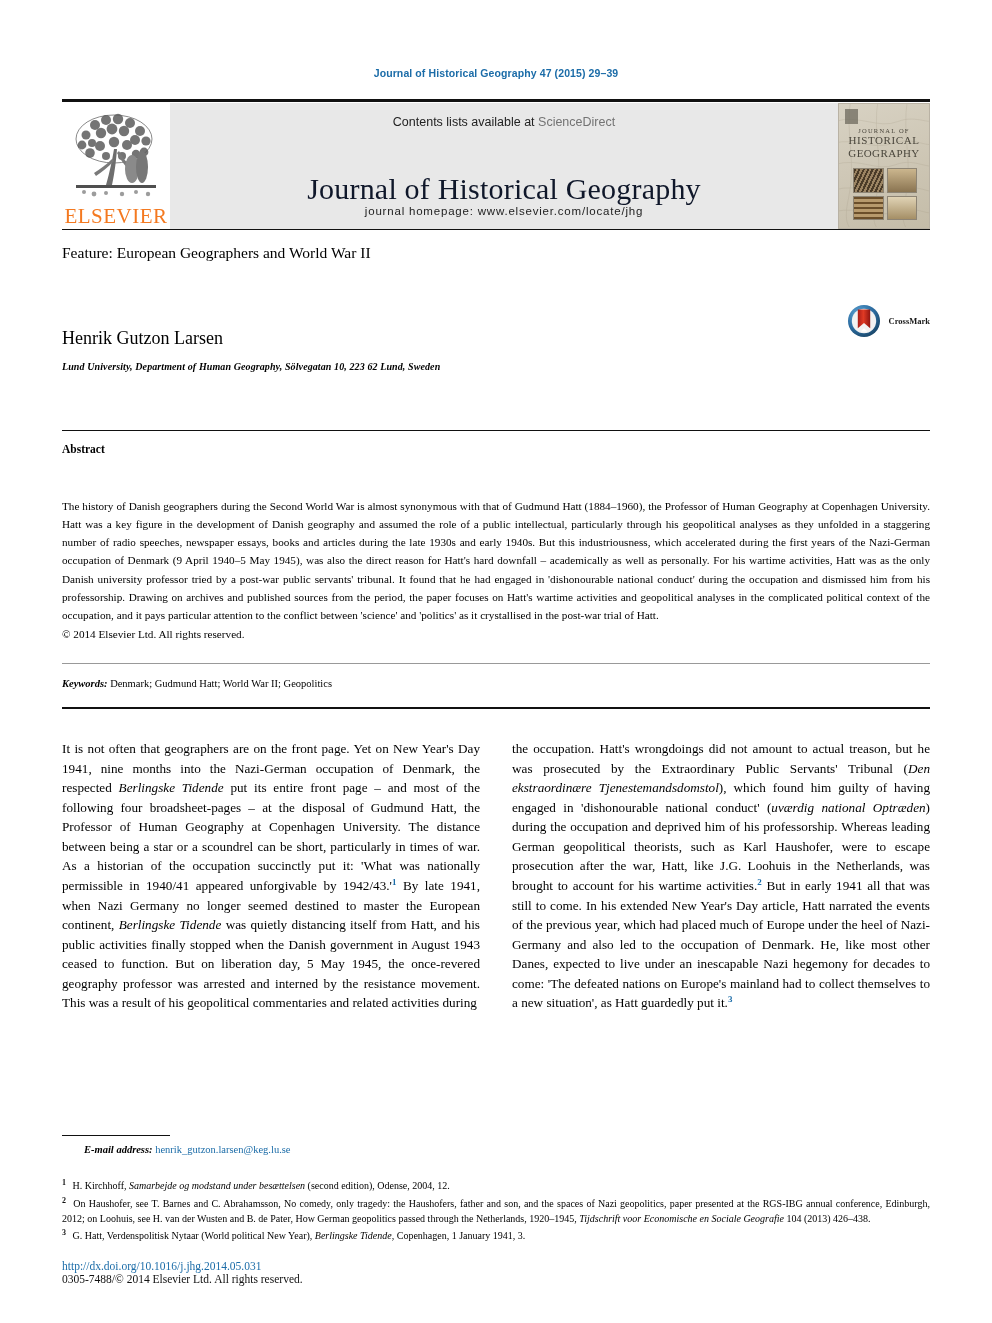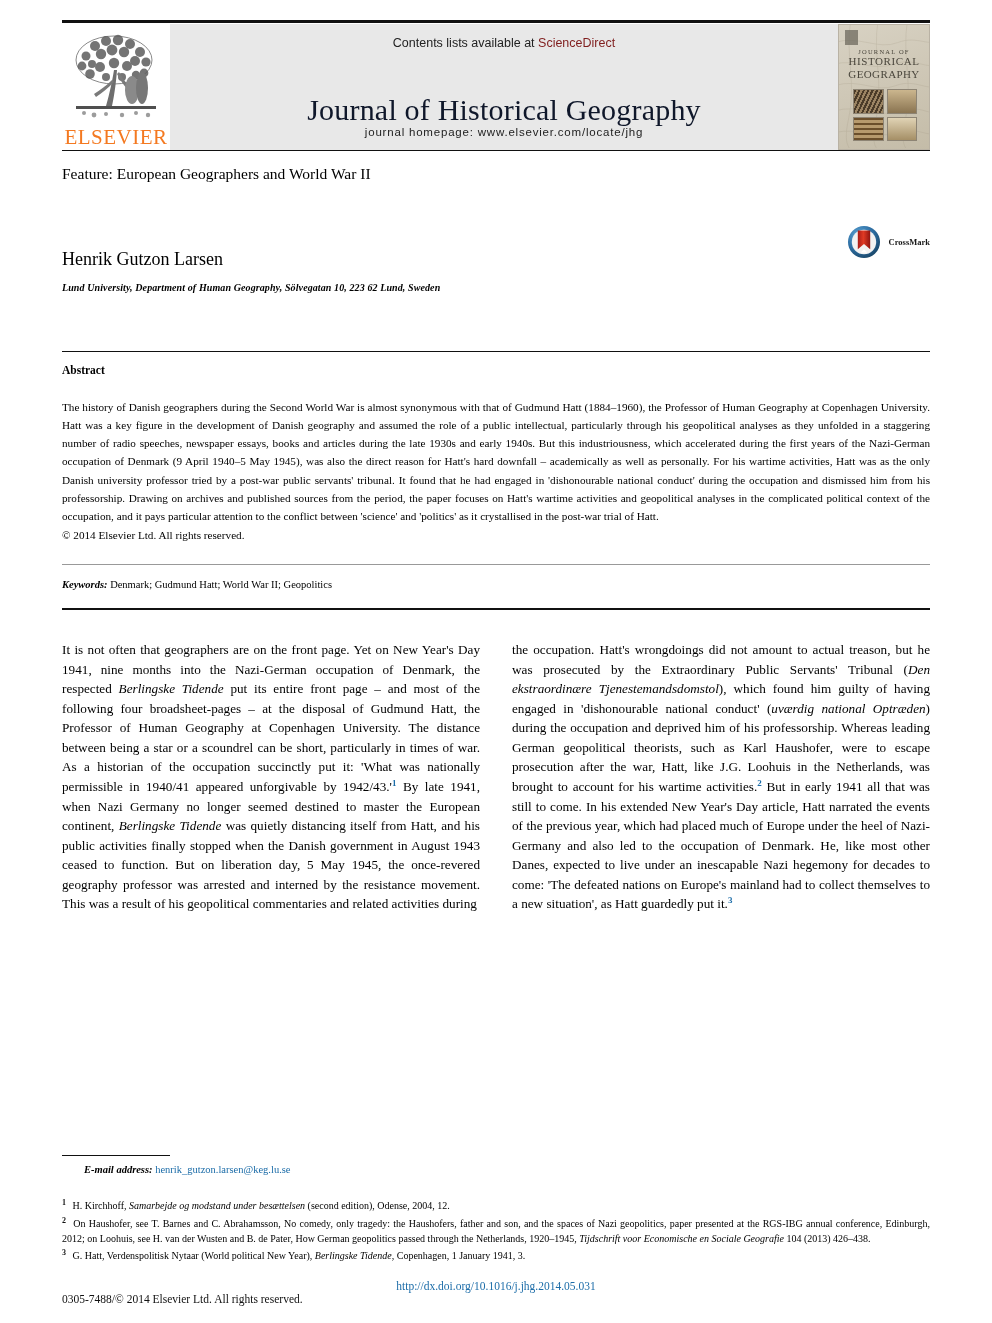--- a/index.html
+++ b/index.html
@@ -72,21 +72,21 @@
     justify-content: space-between;
     align-items: center;
     padding: 12px 0 12px 0;
     box-sizing: border-box;
   }
   .contents-line {
     font-family: "Liberation Sans", sans-serif;
     font-size: 12.5px;
     color: #222;
   }
-  .contents-line .sd { color: #7f1d1d; }
+  .contents-line .sd { color: #737373; }
   .journal-name {
     font-family: "Liberation Serif", serif;
     font-size: 30px;
     color: #0f172a;
     letter-spacing: 0.2px;
     line-height: 1;
     margin-top: 44px;
   }
   .homepage-line {
     font-family: "Liberation Sans", sans-serif;
@@ -196,21 +196,21 @@
     font-family: "Liberation Serif", serif;
     font-weight: bold;
     font-size: 11.5px;
     margin-top: 12px;
   }
   .abs-body {
     font-family: "Liberation Serif", serif;
     font-size: 11.2px;
     line-height: 1.62;
     text-align: justify;
-    margin-top: 22px;
+    margin-top: 42px;
   }
   .abs-copyright {
     font-family: "Liberation Serif", serif;
     font-size: 11.2px;
     line-height: 1.62;
     margin-top: 1px;
   }
   .abs-rule-mid {
     border-top: 1px solid #999;
     margin-top: 20px;
@@ -278,34 +278,34 @@
     color: #111;
     font-size: 8px;
     margin-right: 4px;
     vertical-align: super;
   }
   .doi-line {
     margin-top: 16px;
     font-family: "Liberation Serif", serif;
     font-size: 11.5px;
     color: #1b6ca8;
-    text-align: center;
   }
   .issn-line {
     font-family: "Liberation Serif", serif;
     font-size: 11.5px;
     color: #111;
     margin-top: 1px;
   }
 </style>
 </head>
 <body>
 
 <div class="page">
 
+  <div class="running-head">Journal of Historical Geography 47 (2015) 29–39</div>
 
   <div class="banner-rule"></div>
   <div class="banner">
 
     <div class="elsevier-logo">
       <div class="tree-wrap">
         <svg viewBox="0 0 92 96" width="92" height="96" aria-hidden="true">
           <g fill="#5c5c5c">
             <ellipse cx="44" cy="30" rx="38" ry="24" fill="none" stroke="#6b6b6b" stroke-width="0.8"></ellipse>
             <g opacity="0.85">

